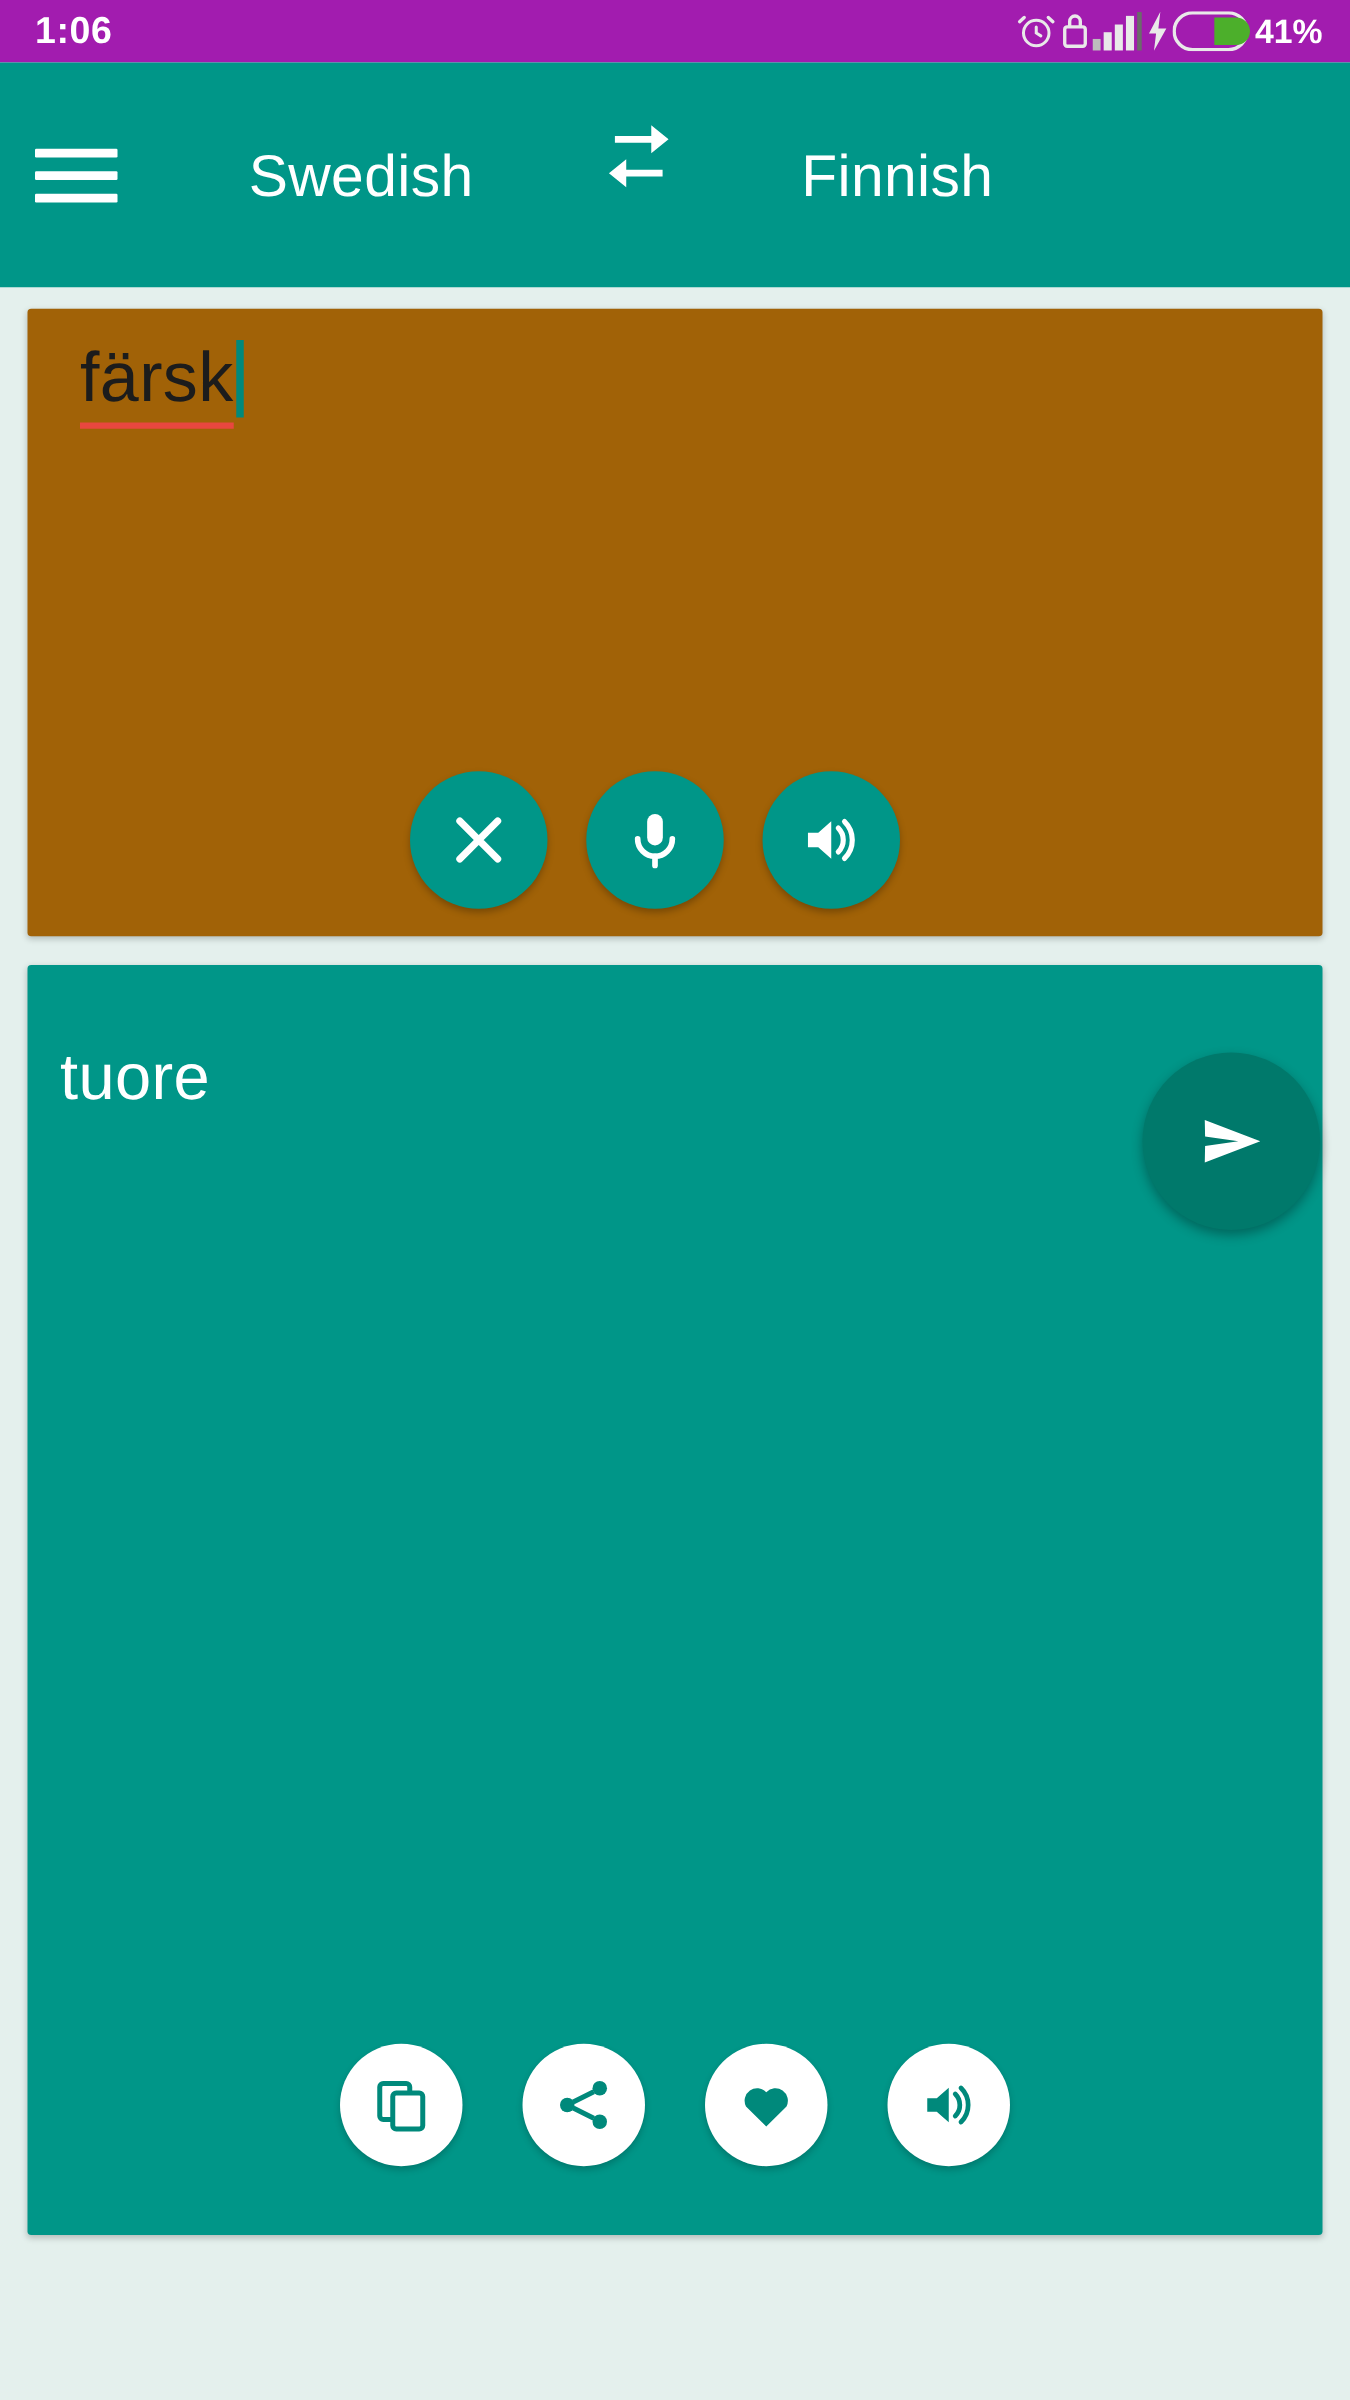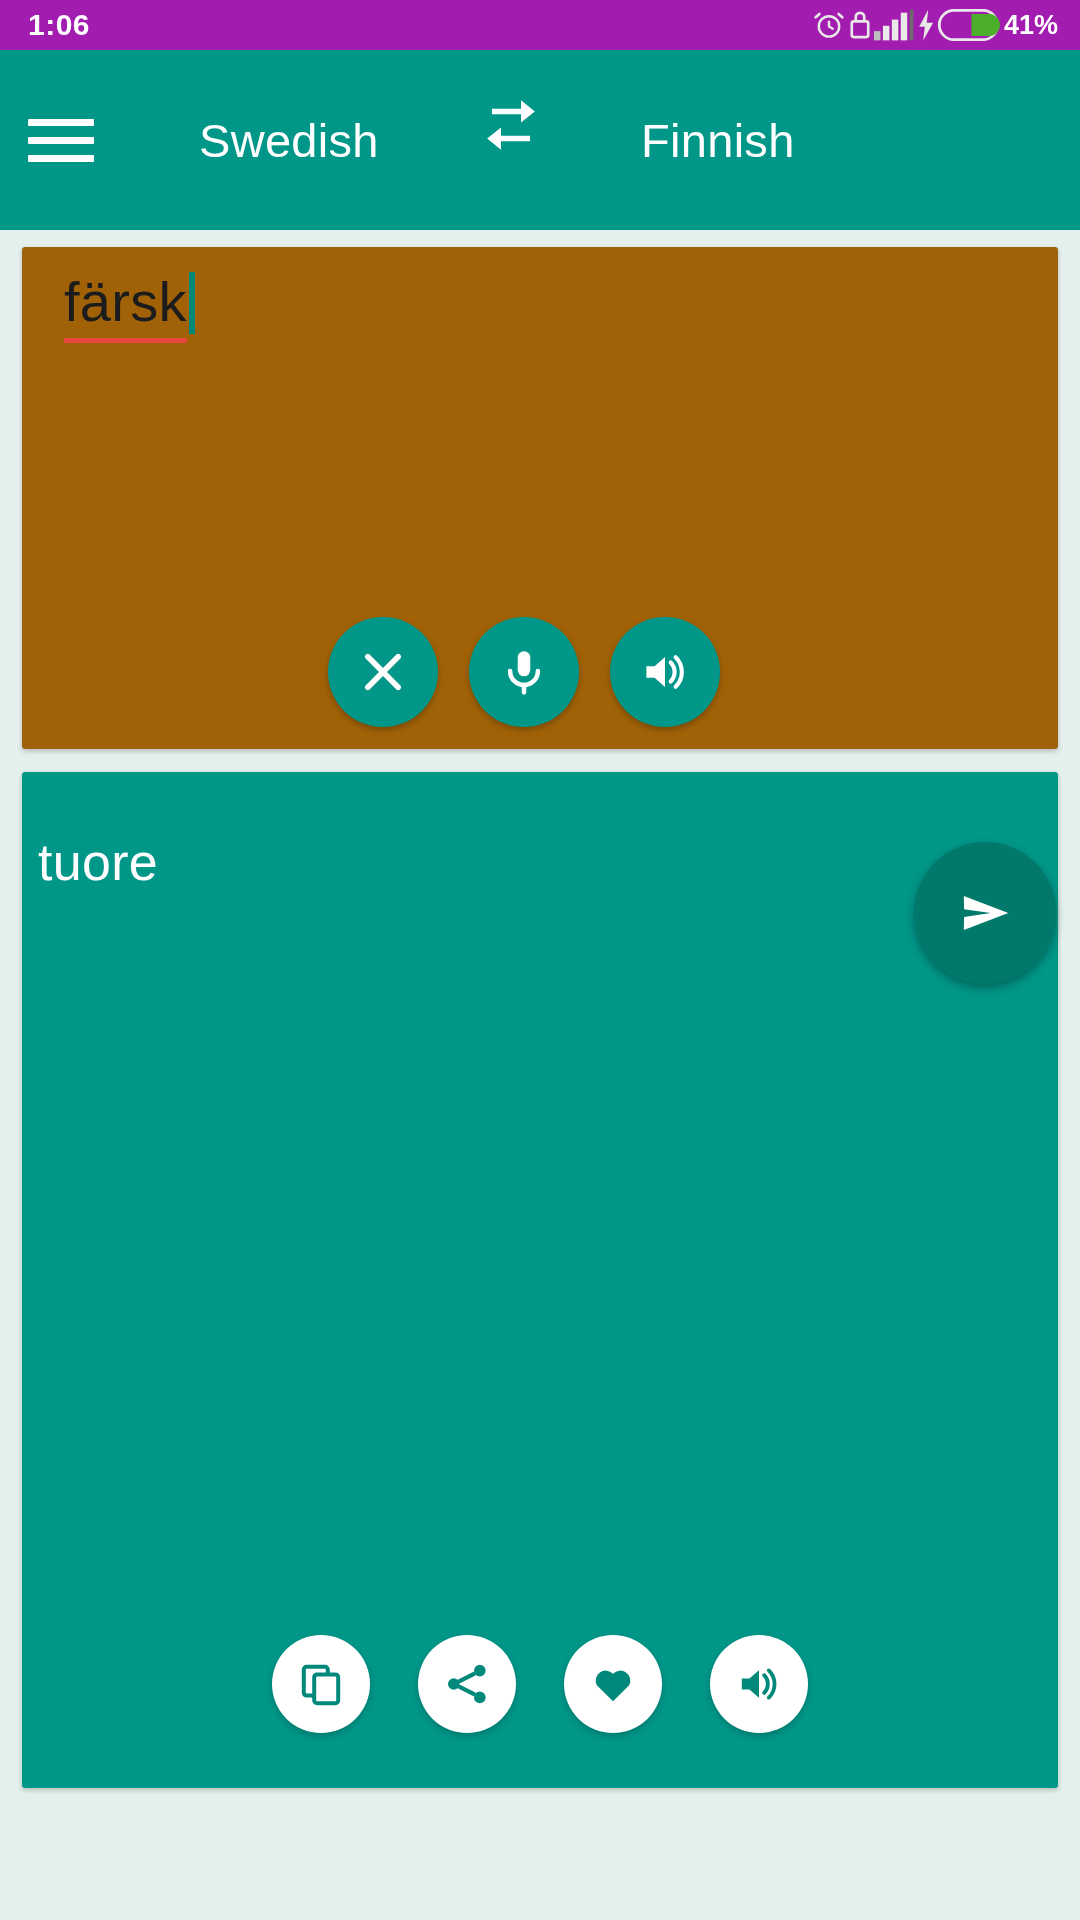--- a/index.html
+++ b/index.html
@@ -125,21 +125,21 @@
   }
 
   
   #target-card {
     position:relative;
     margin-top:23px;
     background:#009688;
     height:calc(100% - 650px - 23px);
     border-radius:3px;
     box-shadow:0 2px 5px rgba(0,0,0,.22);
-    padding:60px 26px 0 16px;
+    padding:60px 26px 0 26px;
   }
   #target-text {
     font-size:52px; color:#ffffff; font-weight:400;
     letter-spacing:.3px;
   }
   #target-actions {
     position:absolute;
     left:0; right:0; bottom:55px;
     display:flex; justify-content:center; align-items:center;
     gap:48px;

